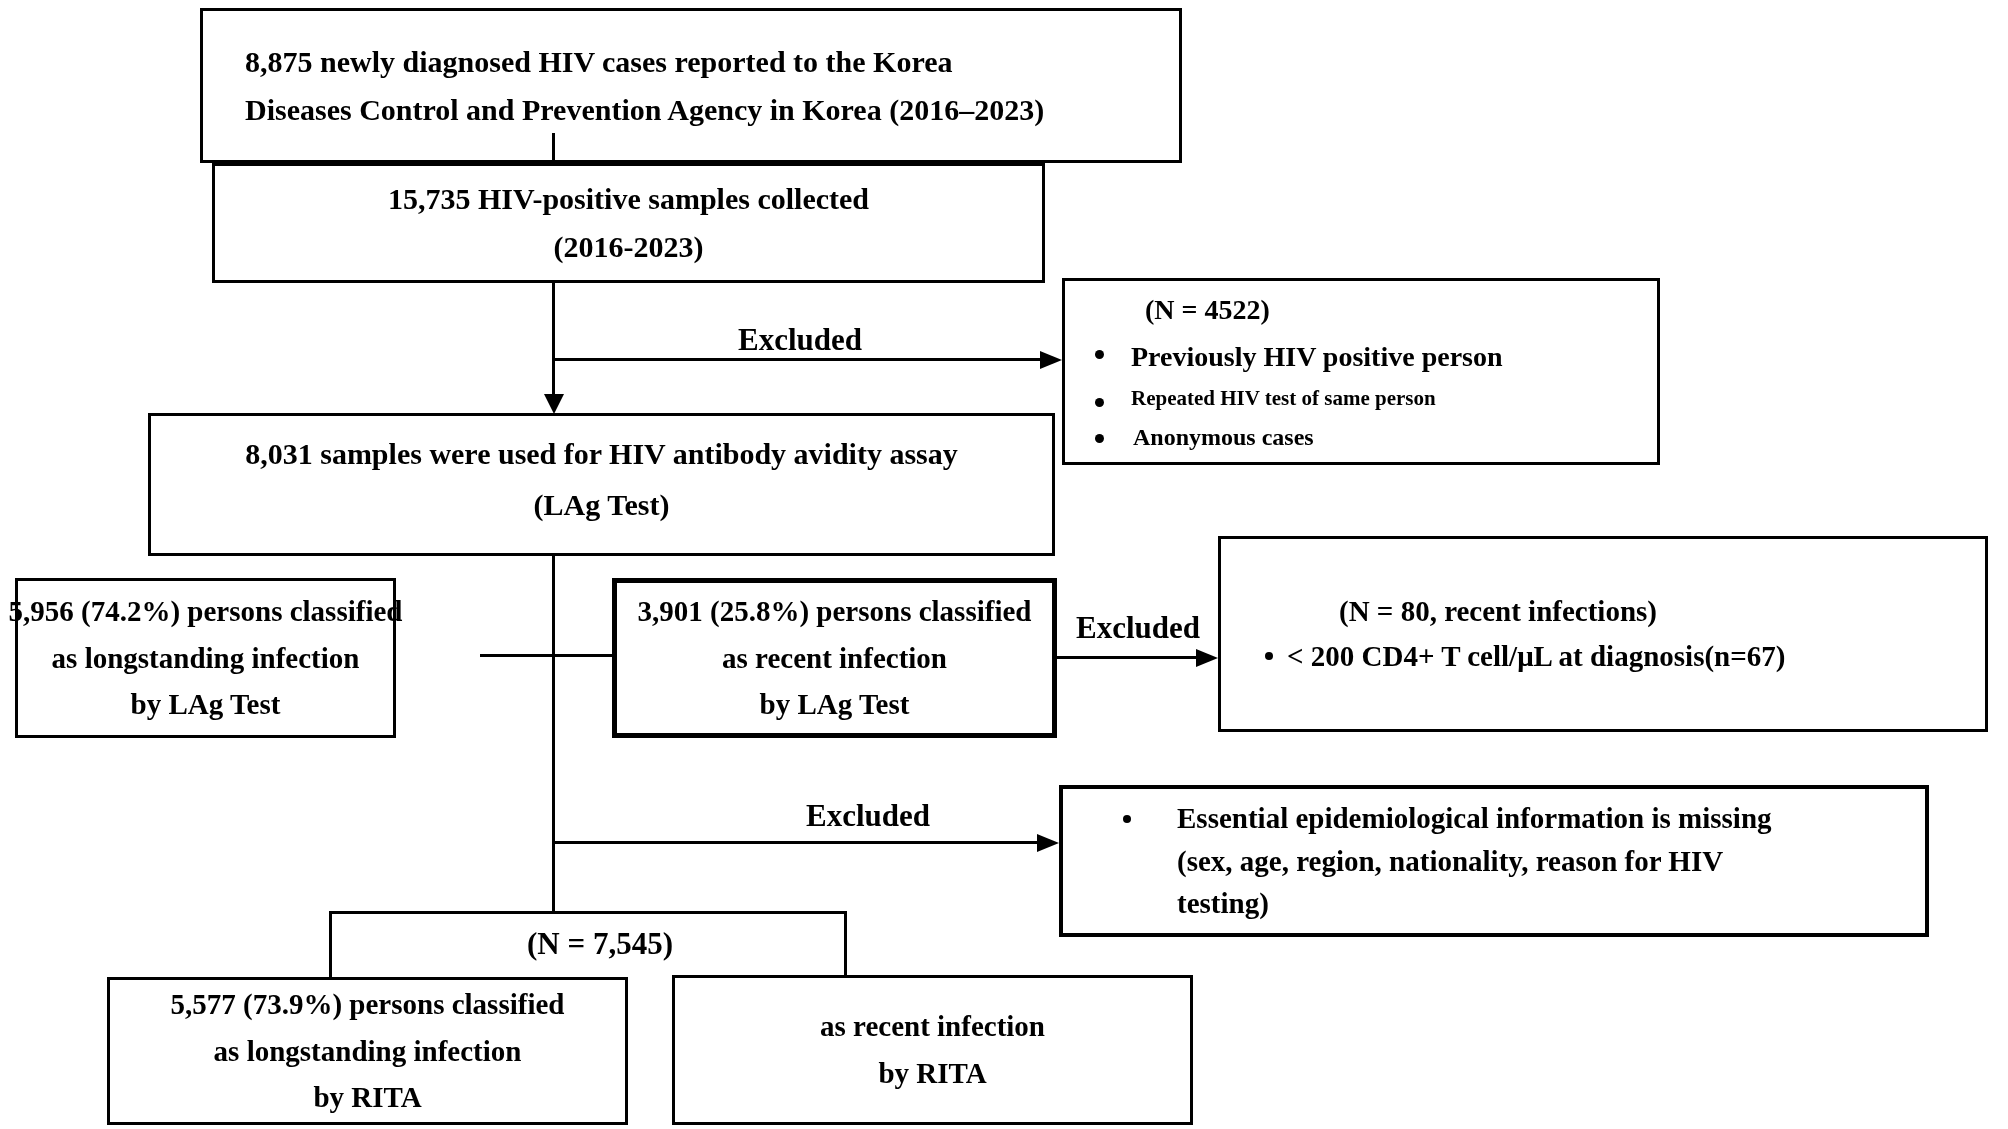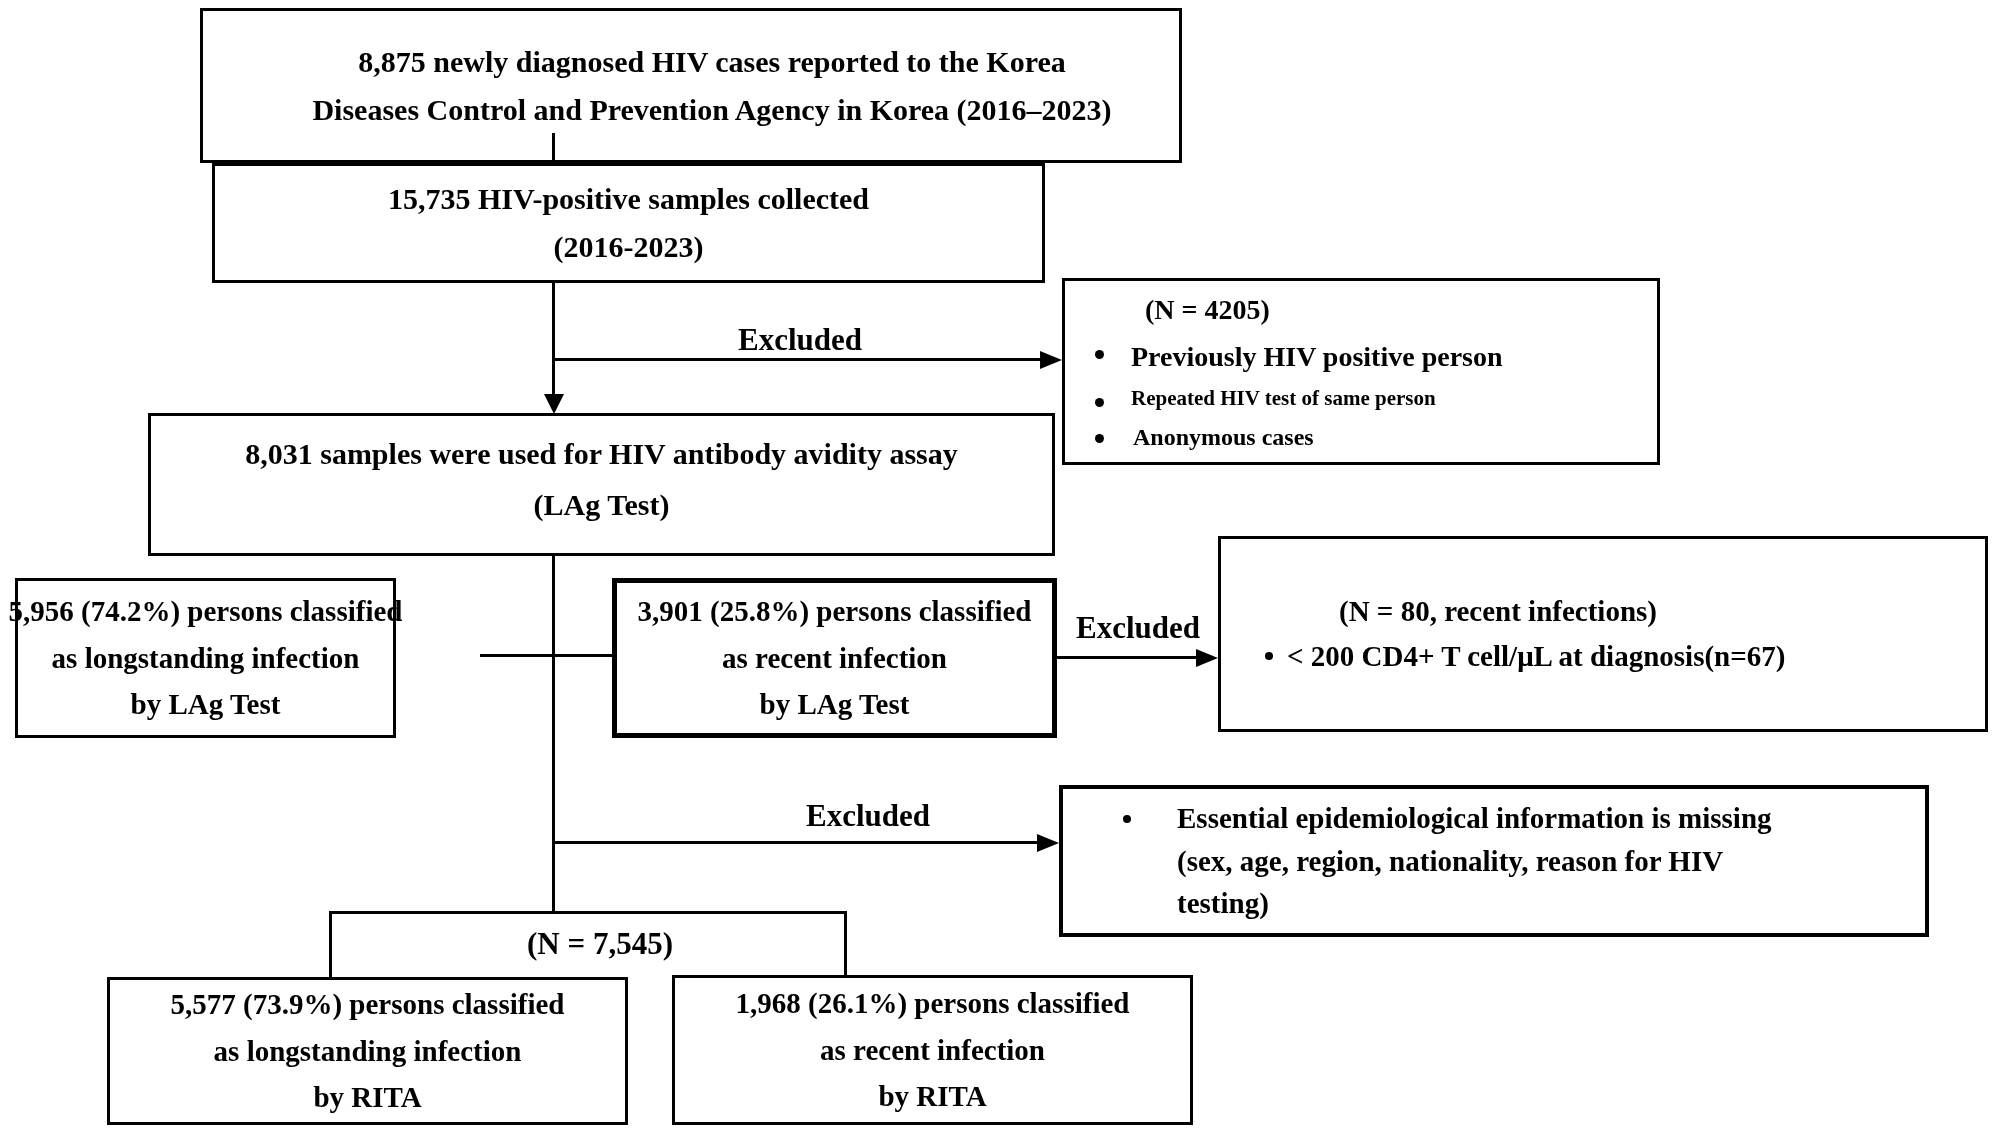--- a/index.html
+++ b/index.html
@@ -60,41 +60,41 @@
     font-size: 31px;
     text-align: center;
     white-space: nowrap;
   }
 </style>
 </head>
 <body>
 
 <div class="canvas">
 
-  <div class="box" style="left:200px; top:8px; width:982px; height:155px; padding-left:42px;text-align:center;">
+  <div class="box" style="left:200px; top:8px; width:982px; height:155px; padding-left:42px;">
     <div class="tline-lg">8,875 newly diagnosed HIV cases reported to the Korea</div>
     <div class="tline-lg">Diseases Control and Prevention Agency in Korea (2016–2023)</div>
   </div>
 
   <div class="conn" style="left:552px; top:133px; width:3px; height:30px;"></div>
 
   <div class="box center-text" style="left:212px; top:163px; width:833px; height:120px;">
     <div class="tline-lg">15,735 HIV-positive samples collected</div>
     <div class="tline-lg">(2016-2023)</div>
   </div>
 
   <div class="conn" style="left:552px; top:283px; width:3px; height:115px;"></div>
   <div class="arrow-down" style="left:544px; top:394px;"></div>
 
   <div class="float-label" style="left:700px; top:322px; width:200px;">Excluded</div>
   <div class="conn" style="left:553px; top:358px; width:488px; height:3px;"></div>
   <div class="arrow-right" style="left:1040px; top:351px;"></div>
 
   <div class="box" style="left:1062px; top:278px; width:598px; height:187px; padding:6px 10px 6px 0;">
-    <div class="heading-indent" style="font-size:28px; line-height:1.7; padding-left:80px;">(N = 4205)</div>
+    <div class="heading-indent" style="font-size:28px; line-height:1.7; padding-left:80px;">(N = 4522)</div>
     <div class="bullet-row">
       <span class="dot" style="margin-left:30px;"></span>
       <span style="font-size:28px; line-height:1.7; margin-left:27px; white-space:nowrap;">Previously HIV positive person</span>
     </div>
     <div class="bullet-row">
       <span class="dot" style="margin-left:30px;"></span>
       <span style="font-size:21px; line-height:1.7; margin-left:27px; white-space:nowrap;">Repeated HIV test of same person</span>
     </div>
     <div class="bullet-row">
       <span class="dot" style="margin-left:30px;"></span>
@@ -152,18 +152,17 @@
 
   <div class="float-label" style="left:480px; top:926px; width:240px;">(N = 7,545)</div>
 
   <div class="box center-text" style="left:107px; top:977px; width:521px; height:148px;">
     <div class="tline">5,577 (73.9%) persons classified</div>
     <div class="tline">as longstanding infection</div>
     <div class="tline">by RITA</div>
   </div>
 
   <div class="box center-text" style="left:672px; top:975px; width:521px; height:150px;">
-    <div class="tline">1,968 (26.1%) persons classified</div>
     <div class="tline">as recent infection</div>
     <div class="tline">by RITA</div>
   </div>
 
 </div>
 
 </body></html>

